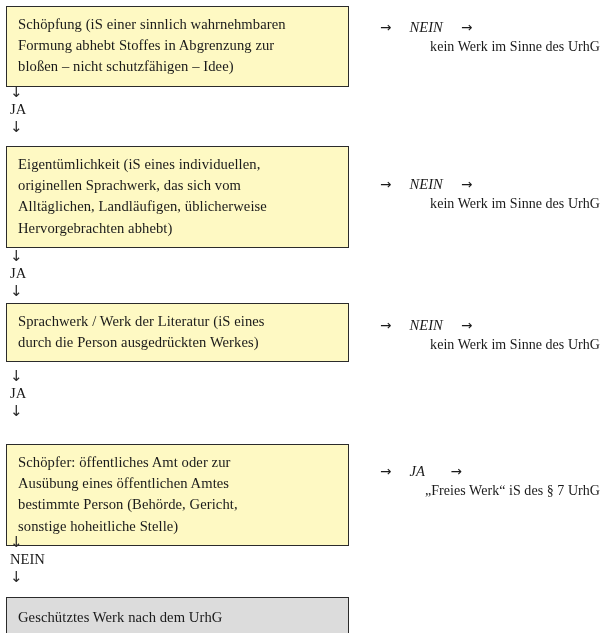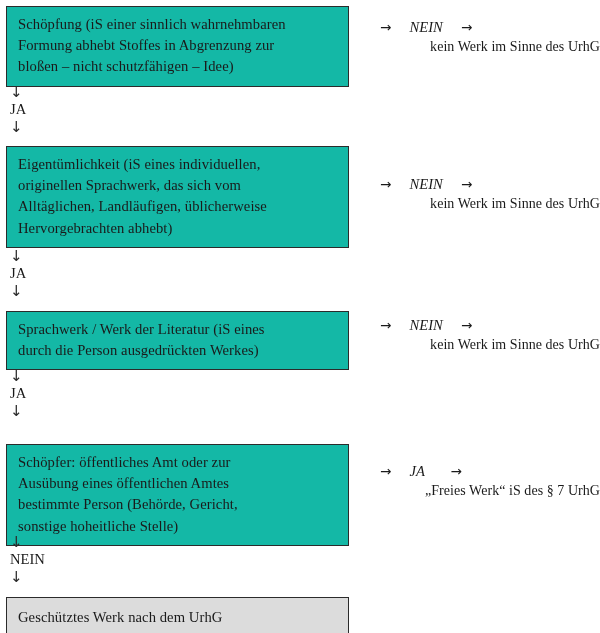--- a/index.html
+++ b/index.html
@@ -25,21 +25,21 @@
   .row {
     position: absolute;
     left: 0;
     width: 600px;
   }
   .box {
     position: absolute;
     left: 6px;
     box-sizing: border-box;
     border: 1px solid #2b2b2b;
-    background: #14b8a6;
+    background: #fef9c3;
     width: 343px;
     padding: 7px 10px 8px 11px;
   }
   .box .line {
     font-size: 14.6px;
     line-height: 21.2px;
     white-space: pre;
     letter-spacing: 0.08px;
   }
   .box.shaded {
@@ -126,21 +126,21 @@
     </div>
   </div>
 
   <div class="connector" style="top:248px;">
     <div class="down">↓</div>
     <div class="word">JA</div>
     <div class="down">↓</div>
   </div>
 
   <div class="row" style="top:0px;">
-    <div class="box" style="top:311px;">
+    <div class="box" style="top:303px;">
       <div class="line">Sprachwerk / Werk der Literatur (iS eines</div>
       <div class="line">durch die Person ausgedrückten Werkes)</div>
     </div>
     <div class="annot" style="top:316px;">
       <div class="top"><span class="arrowglyph">→</span><span>&nbsp;&nbsp;&nbsp;&nbsp;&nbsp;</span><span>NEIN</span><span>&nbsp;&nbsp;&nbsp;&nbsp;&nbsp;</span><span class="arrowglyph">→</span></div>
       <div class="bottom">kein Werk im Sinne des UrhG</div>
     </div>
   </div>
 
   <div class="connector" style="top:368px;">

